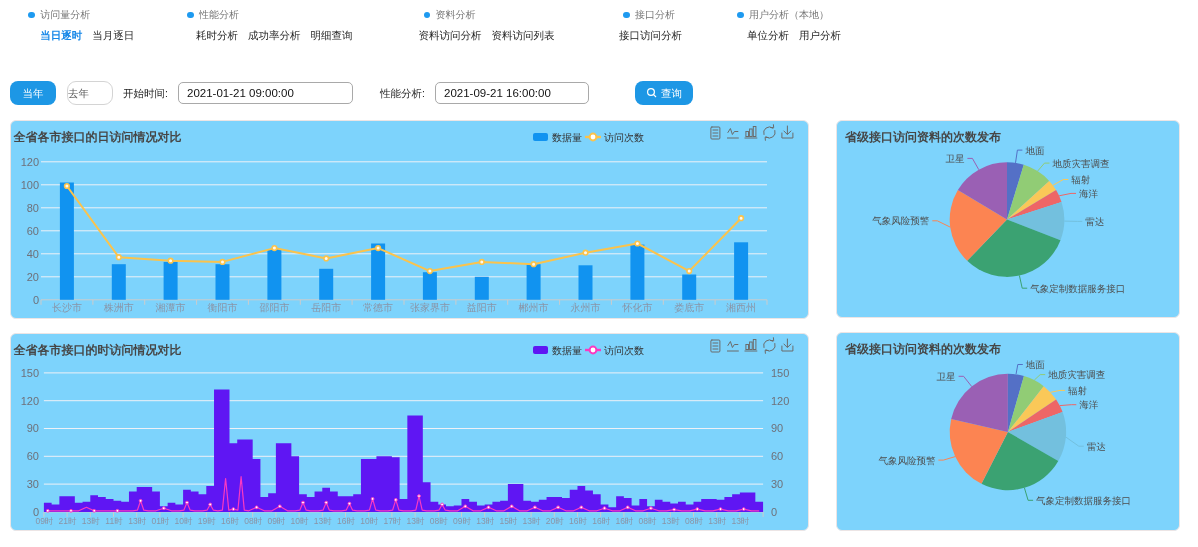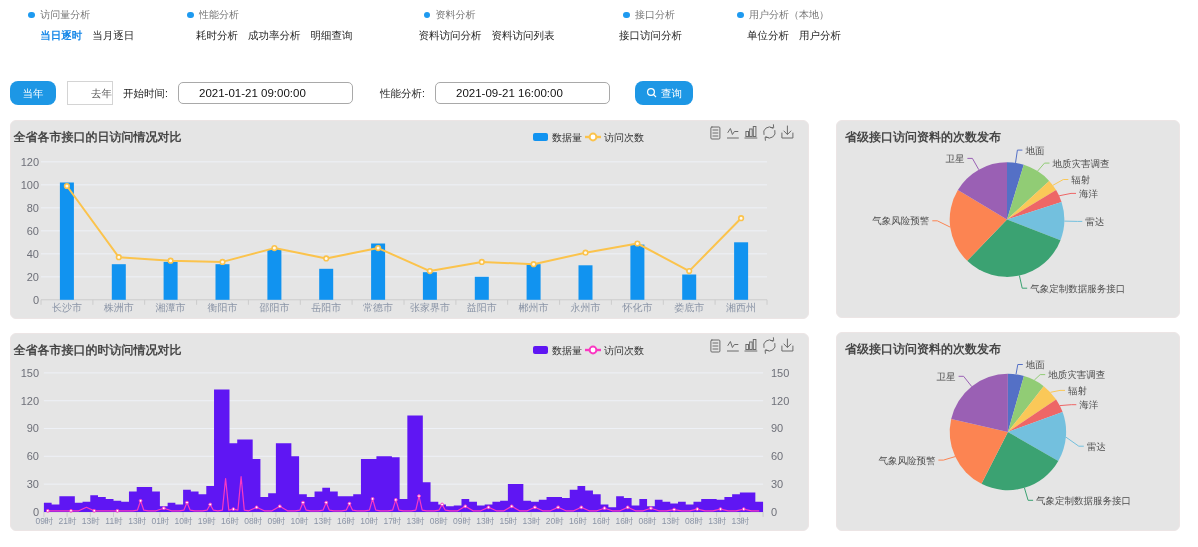--- a/index.html
+++ b/index.html
@@ -4,24 +4,24 @@
 * { margin:0; padding:0; box-sizing:border-box; }
 body { width:1198px; height:547px; background:#ffffff; font-family:"Liberation Sans",sans-serif; position:relative; overflow:hidden; }
 .ng { position:absolute; top:9px; }
 .nt { position:relative; font-size:10px; color:#757575; height:12px; line-height:12px; }
 .dot { position:absolute; left:-12px; top:2.5px; width:6.5px; height:6.5px; border-radius:50%; background:#1e9af0; }
 .ns { margin-top:4px; white-space:nowrap; }
 .nl { font-size:10.5px; color:#1f1f1f; margin-right:10px; }
 .nl.act { color:#1788e8; font-weight:bold; }
 .toolbar { position:absolute; left:0; top:81px; height:24px; width:100%; }
 .btn-blue { position:absolute; background:#1d97e5; color:#fff; font-size:10.5px; border-radius:8px; text-align:center; line-height:24px; height:24px; }
-.btn-white { position:absolute; background:#fff; color:#595959; font-size:10.5px; border:1px solid #d4d4d4; border-radius:0; text-align:right; line-height:22px; height:24px; }
+.btn-white { position:absolute; background:#fff; color:#595959; font-size:10.5px; border:1px solid #d4d4d4; border-radius:9px; text-align:left; line-height:22px; height:24px; }
 .tlabel { position:absolute; font-size:10.5px; color:#262626; line-height:24px; height:24px; }
-.tinput { position:absolute; height:22px; border:1px solid #a9a9a9; border-radius:5px; font-size:11.5px; color:#111; line-height:20px; padding-left:20px; background:#fff; }
-.panel { position:absolute; background:#e5e5e5; border:1px solid #ece5e5; border-radius:6px; }
+.tinput { position:absolute; height:22px; border:1px solid #a9a9a9; border-radius:5px; font-size:11.5px; color:#111; line-height:20px; padding-left:8px; background:#fff; }
+.panel { position:absolute; background:#7dd3fc; border:1px solid #ece5e5; border-radius:6px; }
 .ptitle { position:absolute; left:2.5px; top:8px; font-size:12px; font-weight:bold; color:#464646; }
 .ptitle.r { left:8px; }
 </style></head>
 <body>
 <div class="ng" style="left:40.3px">
     <div class="nt" style="margin-left:0px"><span class="dot"></span>访问量分析</div>
     <div class="ns"><span class="nl act">当日逐时</span><span class="nl">当月逐日</span></div>
   </div>
 <div class="ng" style="left:196px">
     <div class="nt" style="margin-left:3px"><span class="dot"></span>性能分析</div>
@@ -38,21 +38,21 @@
 <div class="ng" style="left:747px">
     <div class="nt" style="margin-left:2px"><span class="dot"></span>用户分析（本地）</div>
     <div class="ns"><span class="nl">单位分析</span><span class="nl">用户分析</span></div>
   </div>
 <div class="toolbar">
   <div class="btn-blue" style="left:10px;top:0;width:46px;">当年</div>
   <div class="btn-white" style="left:67px;top:0;width:46px;">去年</div>
   <div class="tlabel" style="left:123px;top:0;">开始时间:</div>
   <div class="tinput" style="left:178px;top:0.5px;width:175px;">2021-01-21 09:00:00</div>
   <div class="tlabel" style="left:380px;top:0;">性能分析:</div>
-  <div class="tinput" style="left:435px;top:0.5px;width:175px;">2021-09-21 16:00:00</div>
+  <div class="tinput" style="left:435px;top:0.5px;width:154px;">2021-09-21 16:00:00</div>
   <div class="btn-blue" style="left:635px;top:0;width:58px;">
     <svg width="12" height="12" viewBox="0 0 12 12" style="vertical-align:-1.5px;margin-right:3px">
         <circle cx="5" cy="5" r="3.4" fill="none" stroke="#fff" stroke-width="1.2"></circle>
         <line x1="7.6" y1="7.6" x2="10" y2="10" stroke="#fff" stroke-width="1.2"></line>
       </svg>查询</div>
 </div>
 <div class="panel" style="left:10px;top:120px;width:799px;height:199px;">
   <div class="ptitle">全省各市接口的日访问情况对比</div>
   <svg style="position:absolute;left:0;top:0" width="797" height="197" font-family="Liberation Sans, sans-serif">
       <line x1="30.0" y1="155.8" x2="756.0" y2="155.8" stroke="#eef1f7" stroke-width="1"></line>

